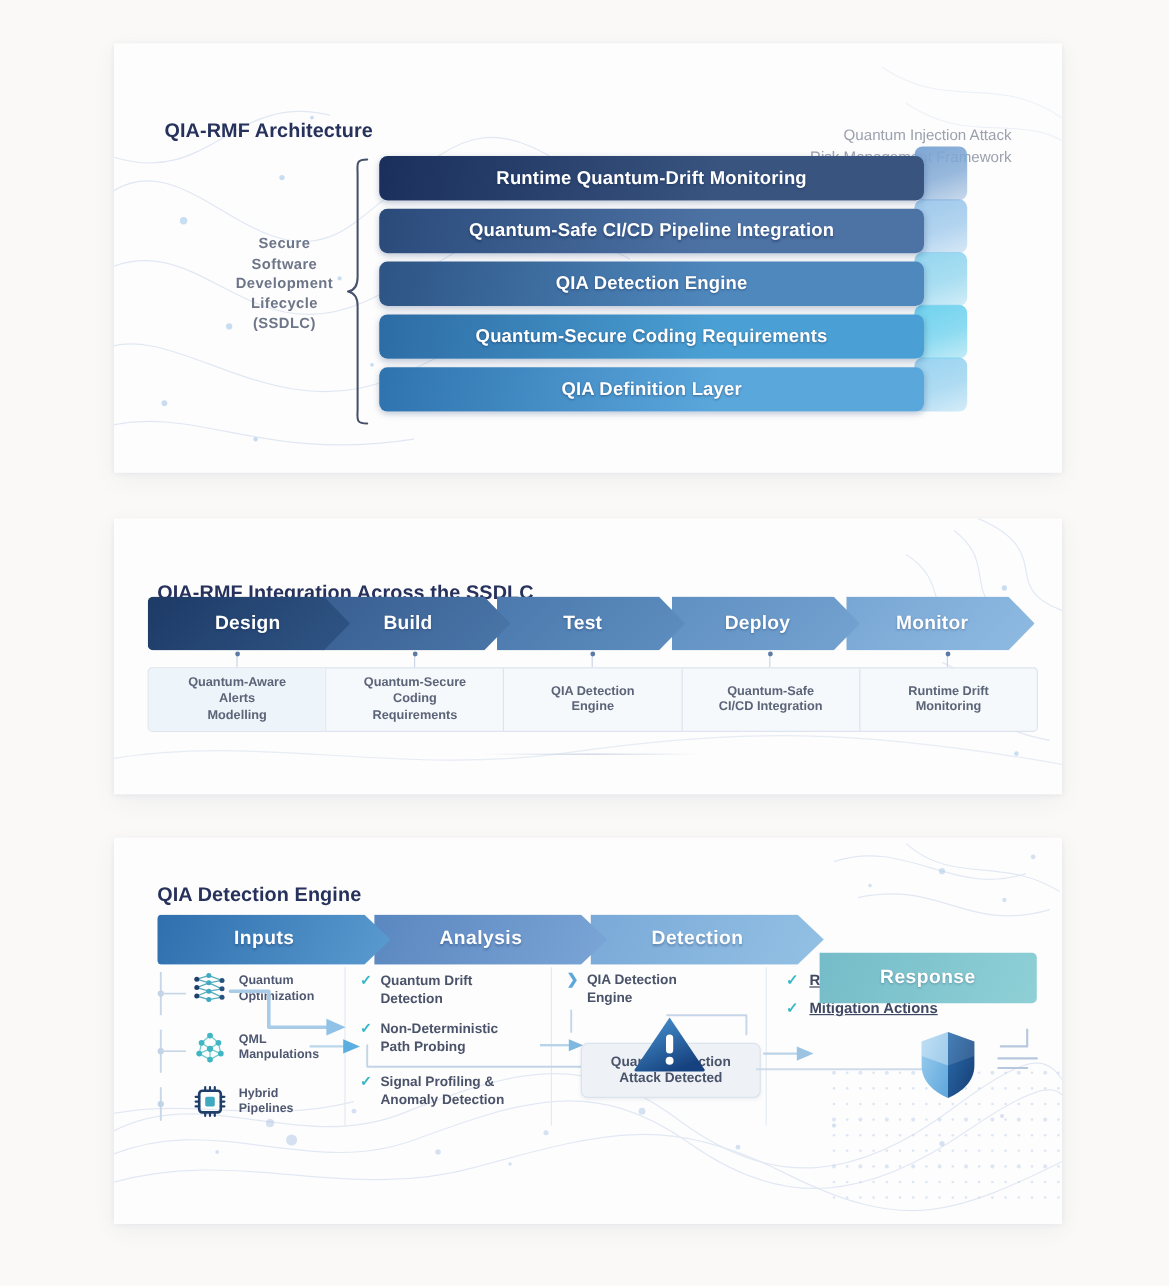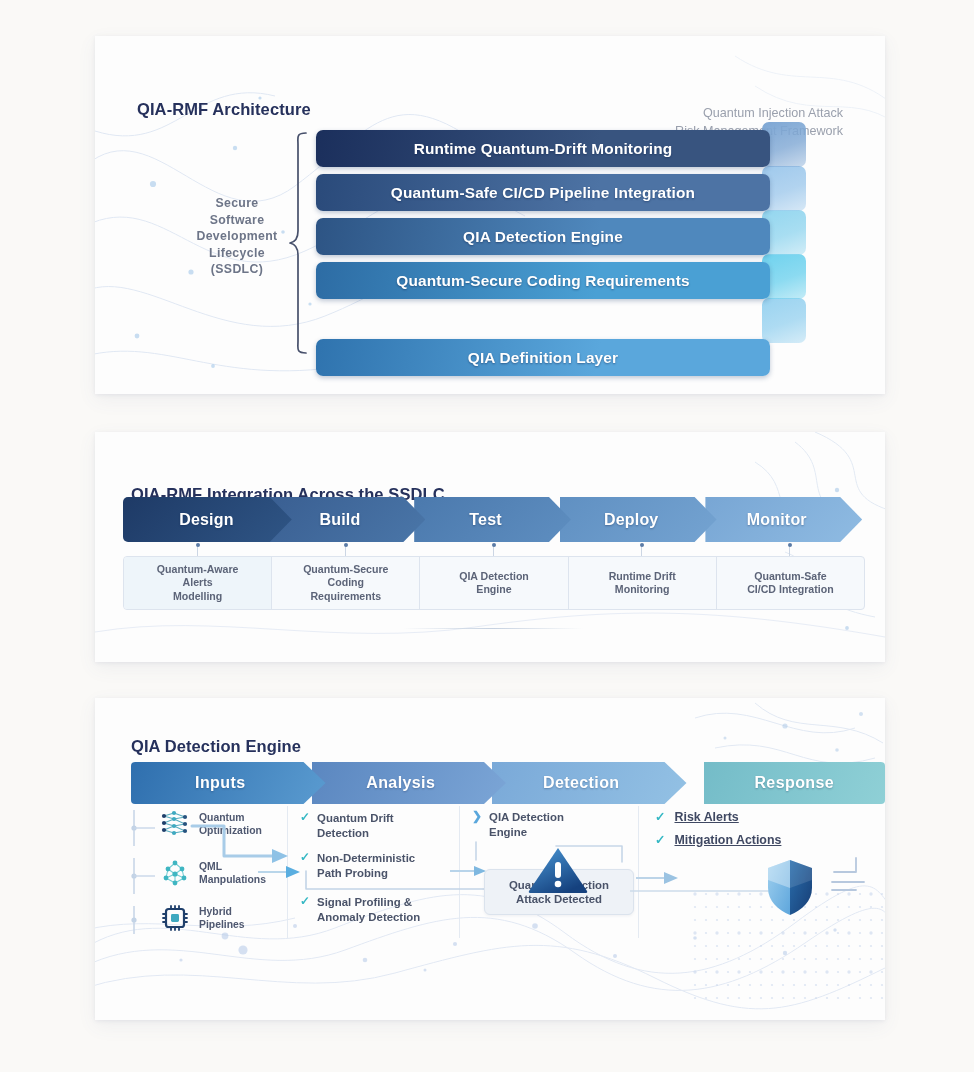--- a/index.html
+++ b/index.html
@@ -184,21 +184,21 @@
   </div>
 
   <svg class="brace" width="22" height="224" viewBox="0 0 22 224">
     <path d="M18 2 C 8 2, 10 6, 10 14 L10 100 C10 108, 7 111, 2 112 C7 113, 10 116, 10 124 L10 210 C10 218, 8 222, 18 222" fill="none" stroke="#47506b" stroke-width="1.7" stroke-linecap="round" stroke-linejoin="round"></path>
   </svg>
 
   <div class="stack">
 
     <div class="layer" style="top:176px;z-index:1;">
       <div class="side" style="background: linear-gradient(160deg, rgb(154, 211, 240) 0%, rgba(154, 211, 240, 0.8) 55%, rgba(154, 211, 240, 0.4) 100%);"></div>
-      <div class="face" style="background: linear-gradient(100deg, rgb(47, 115, 174) 0%, rgb(90, 167, 220) 62%, rgb(90, 167, 220) 100%); margin-top: 33px;">
+      <div class="face" style="background: linear-gradient(100deg, rgb(47, 115, 174) 0%, rgb(90, 167, 220) 62%, rgb(90, 167, 220) 100%);">
           <span>QIA Definition Layer</span>
         </div>
     </div>
     <div class="layer" style="top:132px;z-index:2;">
       <div class="side" style="background: linear-gradient(160deg, rgb(111, 210, 238) 0%, rgba(111, 210, 238, 0.8) 55%, rgba(111, 210, 238, 0.4) 100%);"></div>
       <div class="face" style="background: linear-gradient(100deg, rgb(45, 108, 164) 0%, rgb(74, 160, 212) 62%, rgb(74, 160, 212) 100%);">
           <span>Quantum-Secure Coding Requirements</span>
         </div>
     </div>
     <div class="layer" style="top:88px;z-index:3;">
@@ -277,28 +277,28 @@
         </div>
       </div>
       <div class="stage-cell">
         <div>
           <div>QIA Detection</div>
           <div>Engine</div>
         </div>
       </div>
       <div class="stage-cell">
         <div>
+          <div>Quantum-Safe</div>
+          <div>CI/CD Integration</div>
+        </div>
+      </div>
+      <div class="stage-cell">
+        <div>
           <div>Runtime Drift</div>
           <div>Monitoring</div>
-        </div>
-      </div>
-      <div class="stage-cell">
-        <div>
-          <div>Quantum-Safe</div>
-          <div>CI/CD Integration</div>
         </div>
       </div>
     </div>
 
   <div class="ssdlc-band">
     <div class="ln"></div>
     <div class="ln r"></div>
   </div>
 
   <div class="panel" id="panel-detection">
@@ -507,21 +507,21 @@
   <div class="chev-row2">
       <div class="chev2" style="left: 0px; width: 194.5px; background: linear-gradient(115deg, rgb(47, 111, 174), rgb(90, 155, 208)); z-index: 4;">
         <span>Inputs</span>
       </div>
       <div class="chev2" style="left: 180.5px; width: 194.5px; background: linear-gradient(115deg, rgb(91, 135, 192), rgb(123, 165, 214)); z-index: 3;">
         <span>Analysis</span>
       </div>
       <div class="chev2" style="left: 361px; width: 194.5px; background: linear-gradient(115deg, rgb(122, 169, 216), rgb(147, 193, 228)); z-index: 2;">
         <span>Detection</span>
       </div>
-      <div class="chev2" style="left: 573px; width: 180.5px; background: linear-gradient(115deg, rgb(116, 188, 200), rgb(143, 208, 214)); z-index: 1; clip-path: none; border-radius: 0px 4px 4px 0px;">
+      <div class="chev2" style="left: 552px; width: 180.5px; background: linear-gradient(115deg, rgb(116, 188, 200), rgb(143, 208, 214)); z-index: 1; clip-path: none; border-radius: 0px 4px 4px 0px; margin-top: 32px;">
         <span style="margin-right: 0px;">Response</span>
       </div>
     </div>
 
   <div class="col-div" style="left:287px;top:806px;height:132px;"></div>
   <div class="col-div" style="left:459px;top:806px;height:132px;"></div>
   <div class="col-div" style="left:638px;top:806px;height:132px;"></div>
 
   <svg style="position:absolute;left:131px;top:806px;" width="30" height="132" viewBox="0 0 30 132">
     <line x1="3" y1="4" x2="3" y2="40" stroke="#c8d6e8" stroke-width="1.6"></line>

